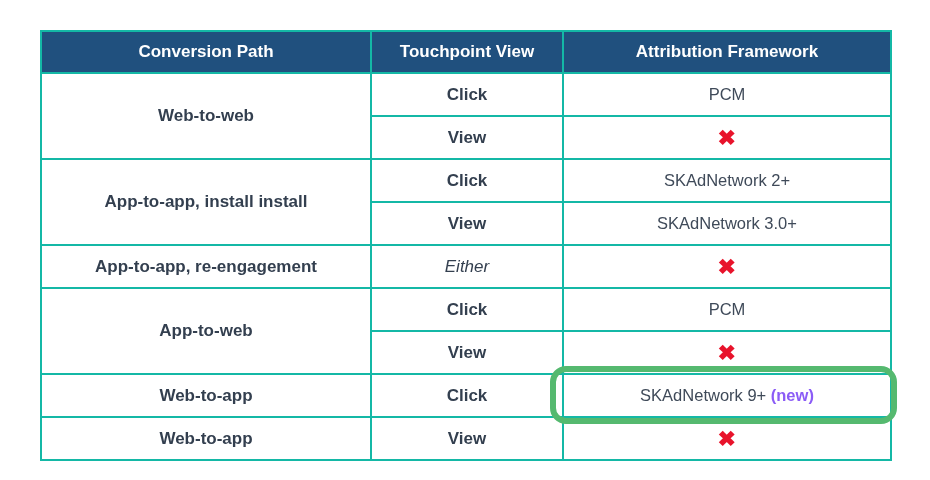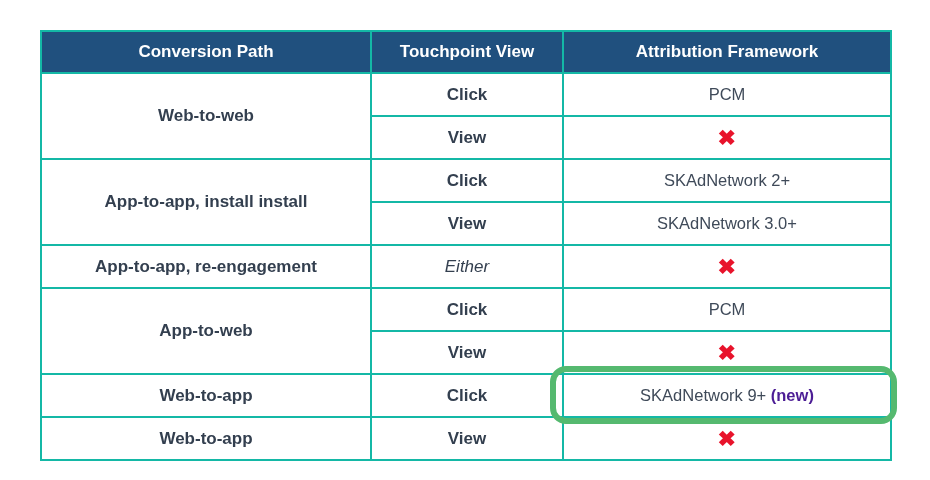--- a/index.html
+++ b/index.html
@@ -76,21 +76,21 @@
     top: -9px;
     bottom: -8px;
     left: -14px;
     right: -7px;
     border: 6px solid #55b96f;
     border-radius: 16px;
     pointer-events: none;
     z-index: 2;
   }
   .new-badge {
-    color: #4c1d95;
+    color: #8b5cf6;
     font-weight: bold;
   }
 </style>
 </head>
 <body>
 
 <div class="stage">
   <table class="attr-table">
     <colgroup>
       <col class="c1">

